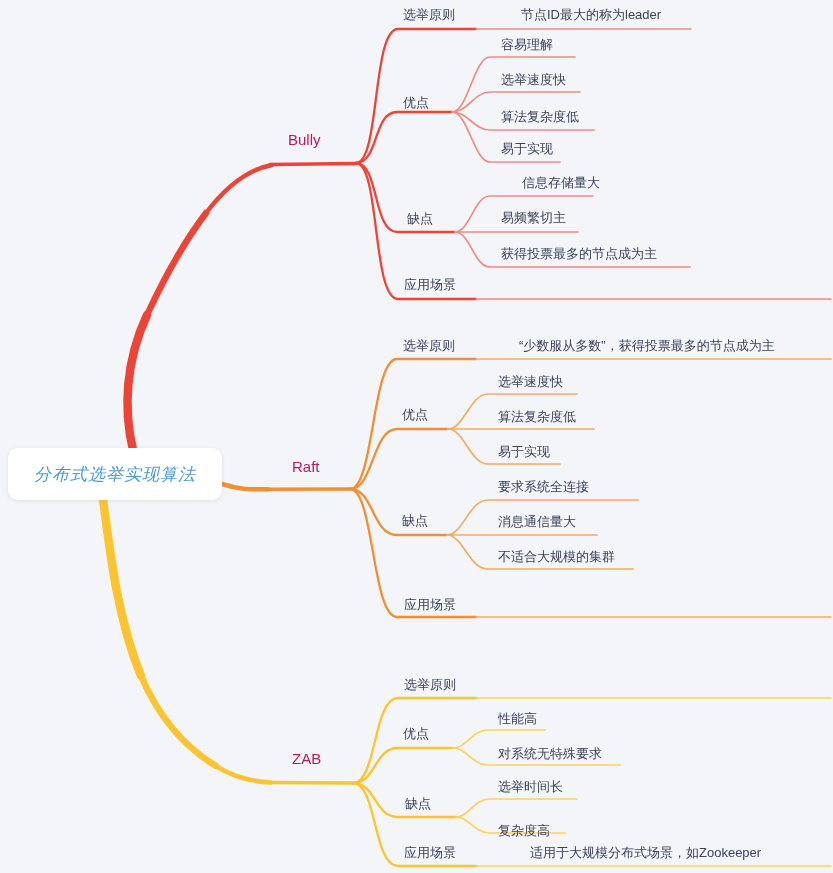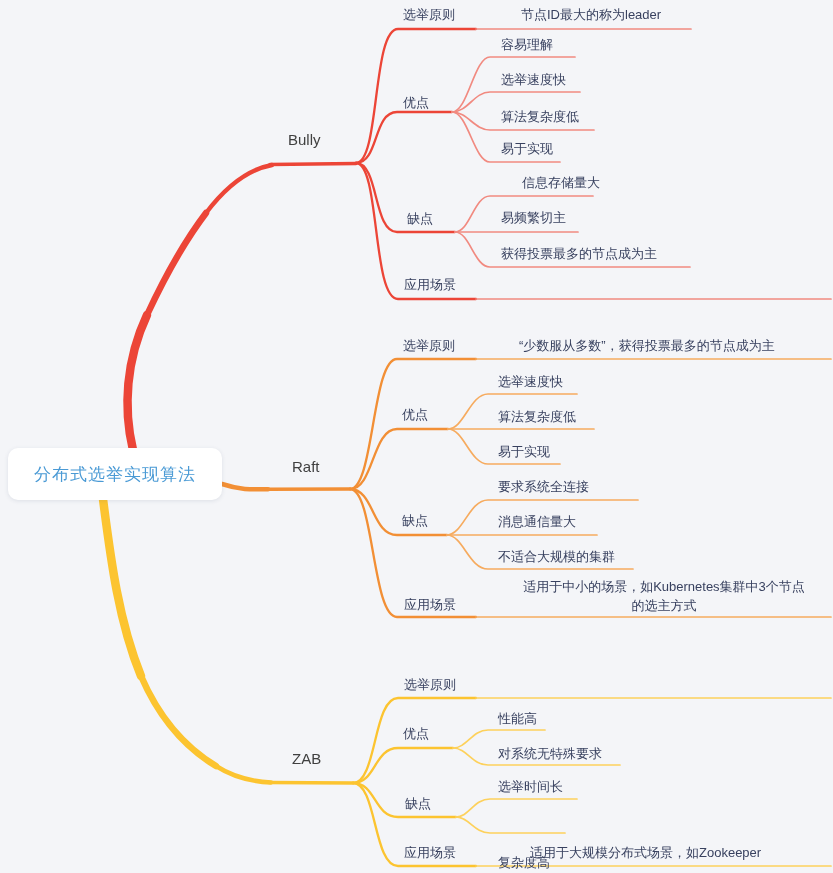--- a/index.html
+++ b/index.html
@@ -1,25 +1,25 @@
 <!DOCTYPE html>
 <html><head>
 <meta charset="utf-8">
 <style>
   html,body{margin:0;padding:0;}
   body{font-family:"Liberation Sans","DejaVu Sans",sans-serif;}
   .stage{position:relative;width:833px;height:873px;background:#f4f5f8;overflow:hidden;}
   .stage svg{position:absolute;left:0;top:0;}
   .node{position:absolute;font-size:13px;line-height:17px;color:#38415f;white-space:nowrap;text-align:center;}
   .leafwrap{white-space:normal;width:286px;line-height:19px;}
-  .branch-label{position:absolute;font-size:15px;line-height:18px;color:#404040;white-space:nowrap;}
+  .branch-label{position:absolute;font-size:15px;line-height:18px;color:#be185d;white-space:nowrap;}
   .root-node{position:absolute;left:8px;top:448px;width:214px;height:52px;background:#ffffff;
     border-radius:10px;box-shadow:0 1px 4px rgba(60,70,110,0.12);display:flex;align-items:center;
     justify-content:center;z-index:2;}
-  .root-node span{font-size:17px;color:#4a9ad5;letter-spacing:1px;}
+  .root-node span{font-size:17px;color:#4a9ad5;letter-spacing:1px;font-style:italic;}
 </style>
 </head>
 <body>
 
 <div class="stage">
 
   <svg width="833" height="873" viewBox="0 0 833 873">
 
     <g fill="none" stroke-linecap="round" stroke="#ec4537">
       <path d="M133 450 C123 408 126 360 147 315" stroke-width="8.5"></path>
@@ -116,30 +116,29 @@
   <div class="node" style="left:498px;top:373px">选举速度快</div>
   <div class="node" style="left:498px;top:408px">算法复杂度低</div>
   <div class="node" style="left:498px;top:443px">易于实现</div>
 
   <div class="node" style="left:402px;top:512px">缺点</div>
   <div class="node" style="left:498px;top:478px">要求系统全连接</div>
   <div class="node" style="left:498px;top:513px">消息通信量大</div>
   <div class="node" style="left:498px;top:548px">不适合大规模的集群</div>
 
   <div class="node" style="left:404px;top:596px">应用场景</div>
-  <div class="node leafwrap" style="left:521px;top:577px">适用于中小的场景，如Kubernetes集群中3个节点的选主方式</div>
 
   <div class="branch-label" style="left:292px;top:750px">ZAB</div>
 
   <div class="node" style="left:404px;top:676px">选举原则</div>
 
   <div class="node" style="left:403px;top:725px">优点</div>
   <div class="node" style="left:498px;top:710px">性能高</div>
   <div class="node" style="left:498px;top:745px">对系统无特殊要求</div>
 
   <div class="node" style="left:405px;top:795px">缺点</div>
   <div class="node" style="left:498px;top:778px">选举时间长</div>
-  <div class="node" style="left:498px;top:854px">复杂度高</div>
+  <div class="node" style="left:498px;top:822px">复杂度高</div>
 
   <div class="node" style="left:404px;top:844px">应用场景</div>
   <div class="node" style="left:530px;top:844px">适用于大规模分布式场景，如Zookeeper</div>
 
 </div>
 
 </body></html>

